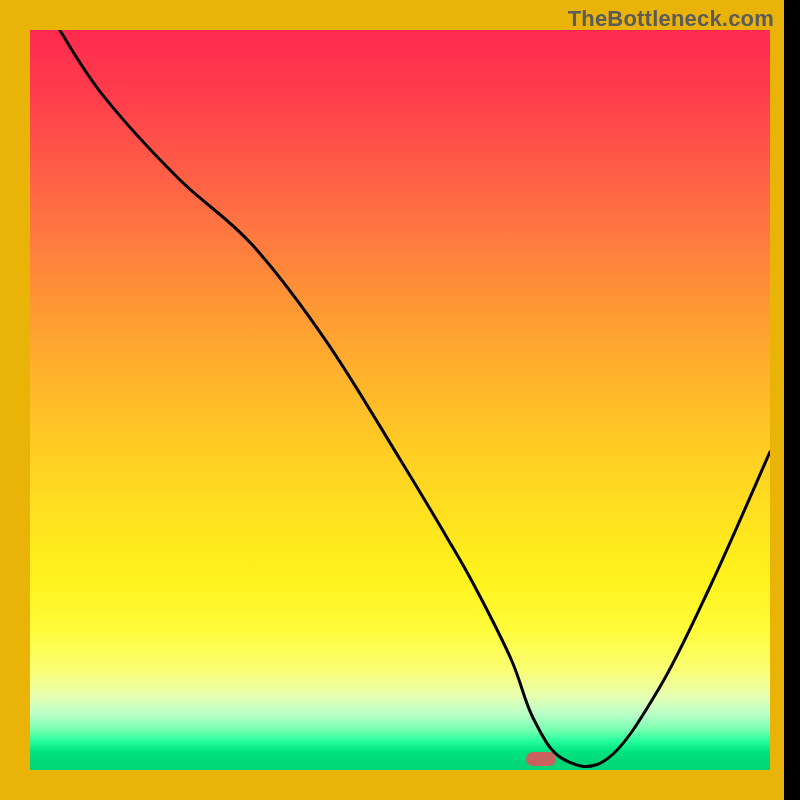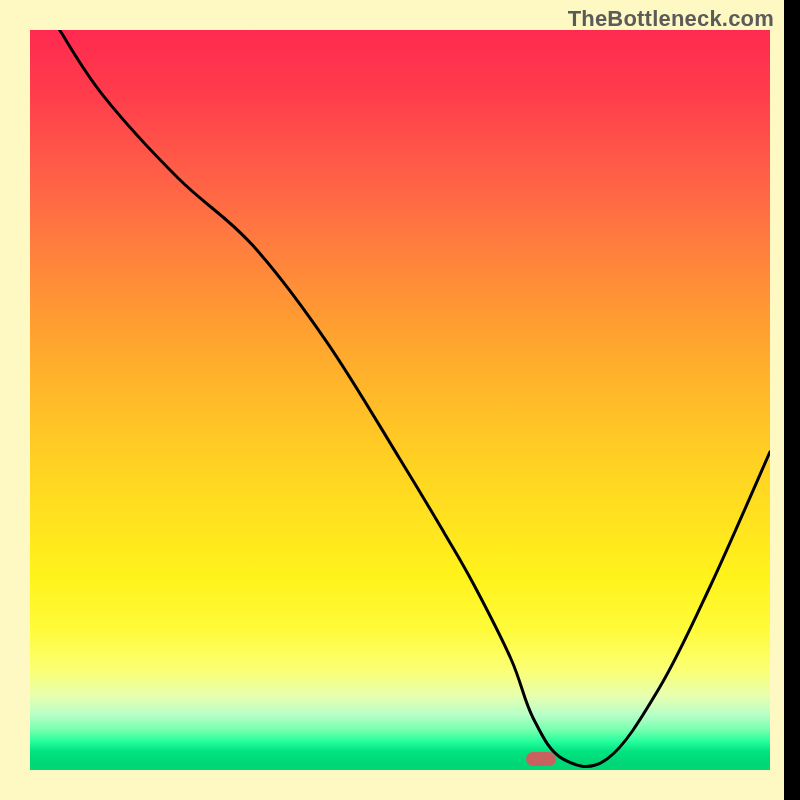--- a/index.html
+++ b/index.html
@@ -7,21 +7,21 @@
     padding: 0;
     width: 800px;
     height: 800px;
     background: #000;
     overflow: hidden;
   }
   .frame {
     position: relative;
     width: 784px;
     height: 800px;
-    background: #fef9c3;
+    background: #eab308;
   }
   .plot {
     position: absolute;
     left: 30px;
     top: 30px;
     width: 740px;
     height: 740px;
     background: linear-gradient(
       to bottom,
       #ff2a50 0%,

